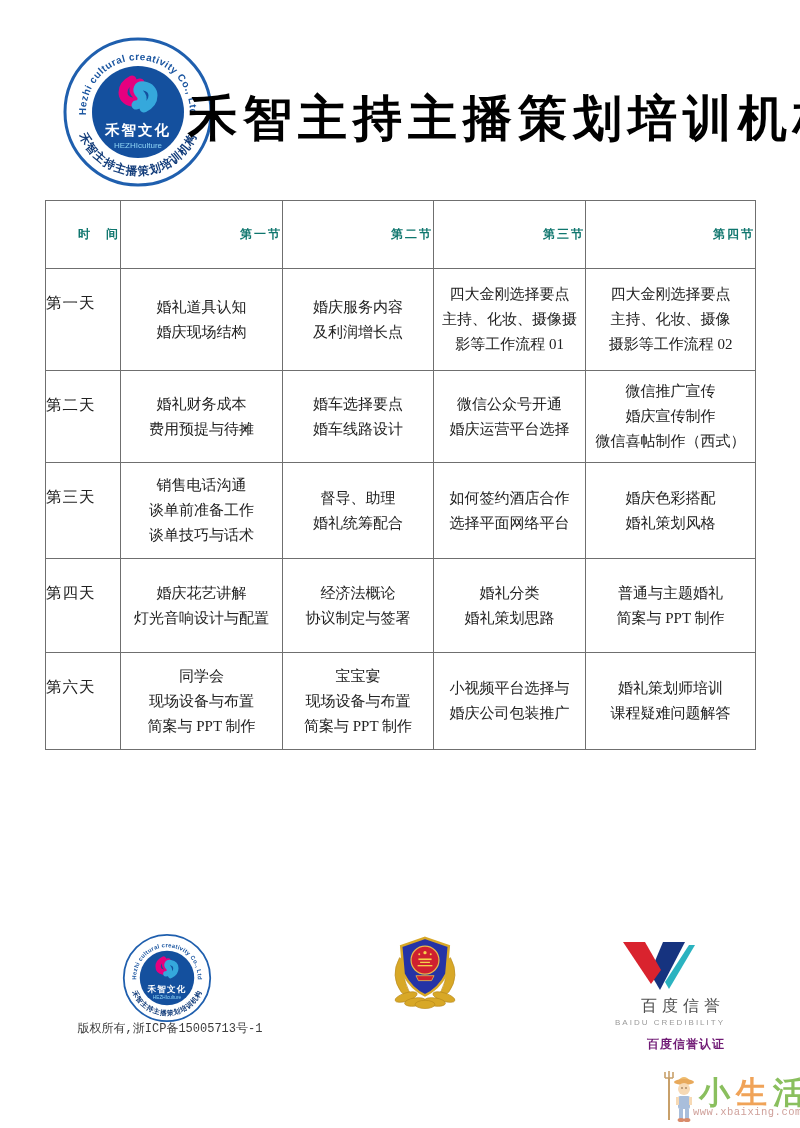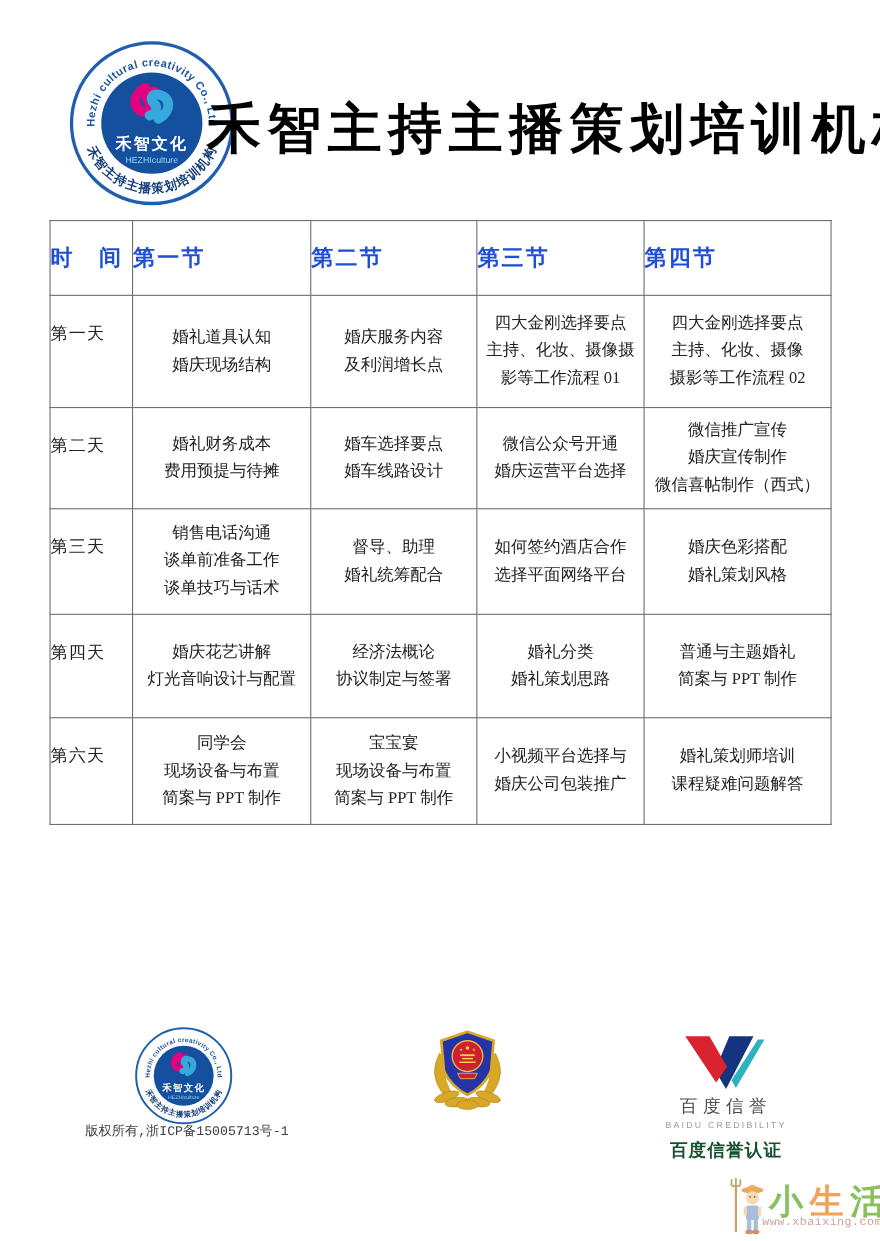--- a/index.html
+++ b/index.html
@@ -19,22 +19,22 @@
   }
 
   
   #course-table {
     position:absolute; left:45px; top:200px; width:710px;
     border-collapse:collapse; table-layout:fixed;
     font-family:"Liberation Serif","DejaVu Serif",serif; color:#2b2b2b;
   }
   #course-table th, #course-table td { border:1px solid #6f6f6f; }
   #course-table th {
-    font-size:20px; font-weight:bold; letter-spacing:2px;
-    text-align:left; vertical-align:middle; color:#1d4ed8;
+    font-size:12px; font-weight:bold; letter-spacing:2px;
+    text-align:right; vertical-align:middle; color:#0f766e;
   }
   #course-table td.day {
     font-size:15.5px; letter-spacing:1px; text-align:left;
     vertical-align:top; padding-top:24px; color:#222;
   }
   #course-table td.cell {
     font-size:15px; line-height:25px; text-align:center;
     vertical-align:middle; white-space:pre-line; color:#222; padding:4px 6px;
   }
 
@@ -42,25 +42,25 @@
   #footer-logo { position:absolute; left:122px; top:933px; }
   #copyright-text {
     position:absolute; left:50px; top:1020px; width:240px; text-align:center;
     font-size:12px; color:#3c3c3c;font-family:Liberation Mono, monospace;
   }
   #police-badge { position:absolute; left:388px; top:933px; }
   #police-caption {
     position:absolute; left:298px; top:1019px; width:260px; text-align:center;
     font-size:16px; font-weight:bold; color:#0d0d0d; letter-spacing:0px;
   }
-  #baidu-block { position:absolute; left:595px; top:940px; width:130px; text-align:center; }
+  #baidu-block { position:absolute; left:595px; top:940px; width:130px; text-align:right; }
   #baidu-logo { display:block; margin:0 auto; }
   #baidu-title { font-size:16px; letter-spacing:5px; color:#4d4d4d; margin-top:4px; }
   #baidu-subtitle { font-size:8px; letter-spacing:2px; color:#9a9a9a; margin-top:1px; }
-  #baidu-cert { font-size:16px; font-weight:bold; color:#14532d; margin-top:9px; letter-spacing:1px; }
+  #baidu-cert { font-size:12px; font-weight:bold; color:#701a75; margin-top:9px; letter-spacing:1px; }
 
   
   #watermark { position:absolute; left:663px; top:1070px; width:132px; height:54px; }
   #wm-figure { position:absolute; left:0; top:0; }
   #wm-title { position:absolute; left:36px; top:2px; width:96px; font-size:31px; font-weight:bold; letter-spacing:6px; white-space:nowrap; }
   #wm-title .g { color:#8abf5e; } #wm-title .o { color:#f0a358; }
   #wm-url { position:absolute; left:30px; top:36px; width:86px; font-size:10.5px; color:#cfa09a; letter-spacing:0.5px;
             font-family:"Liberation Mono","DejaVu Sans Mono",monospace; }
 </style>
 </head>

